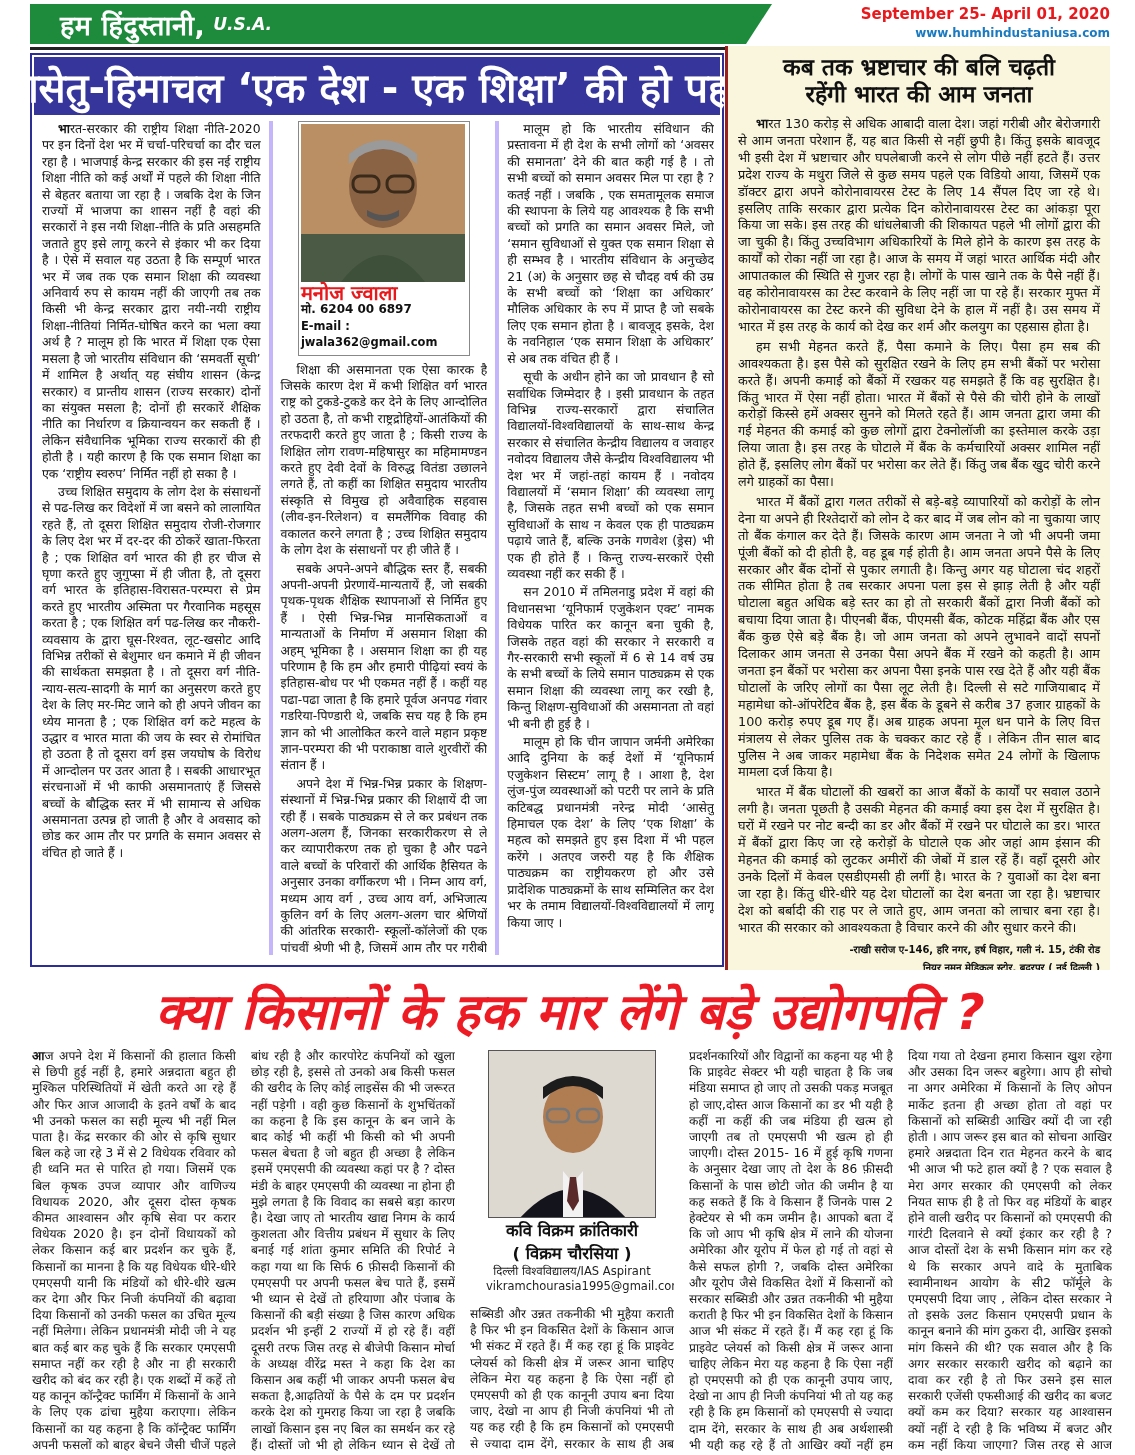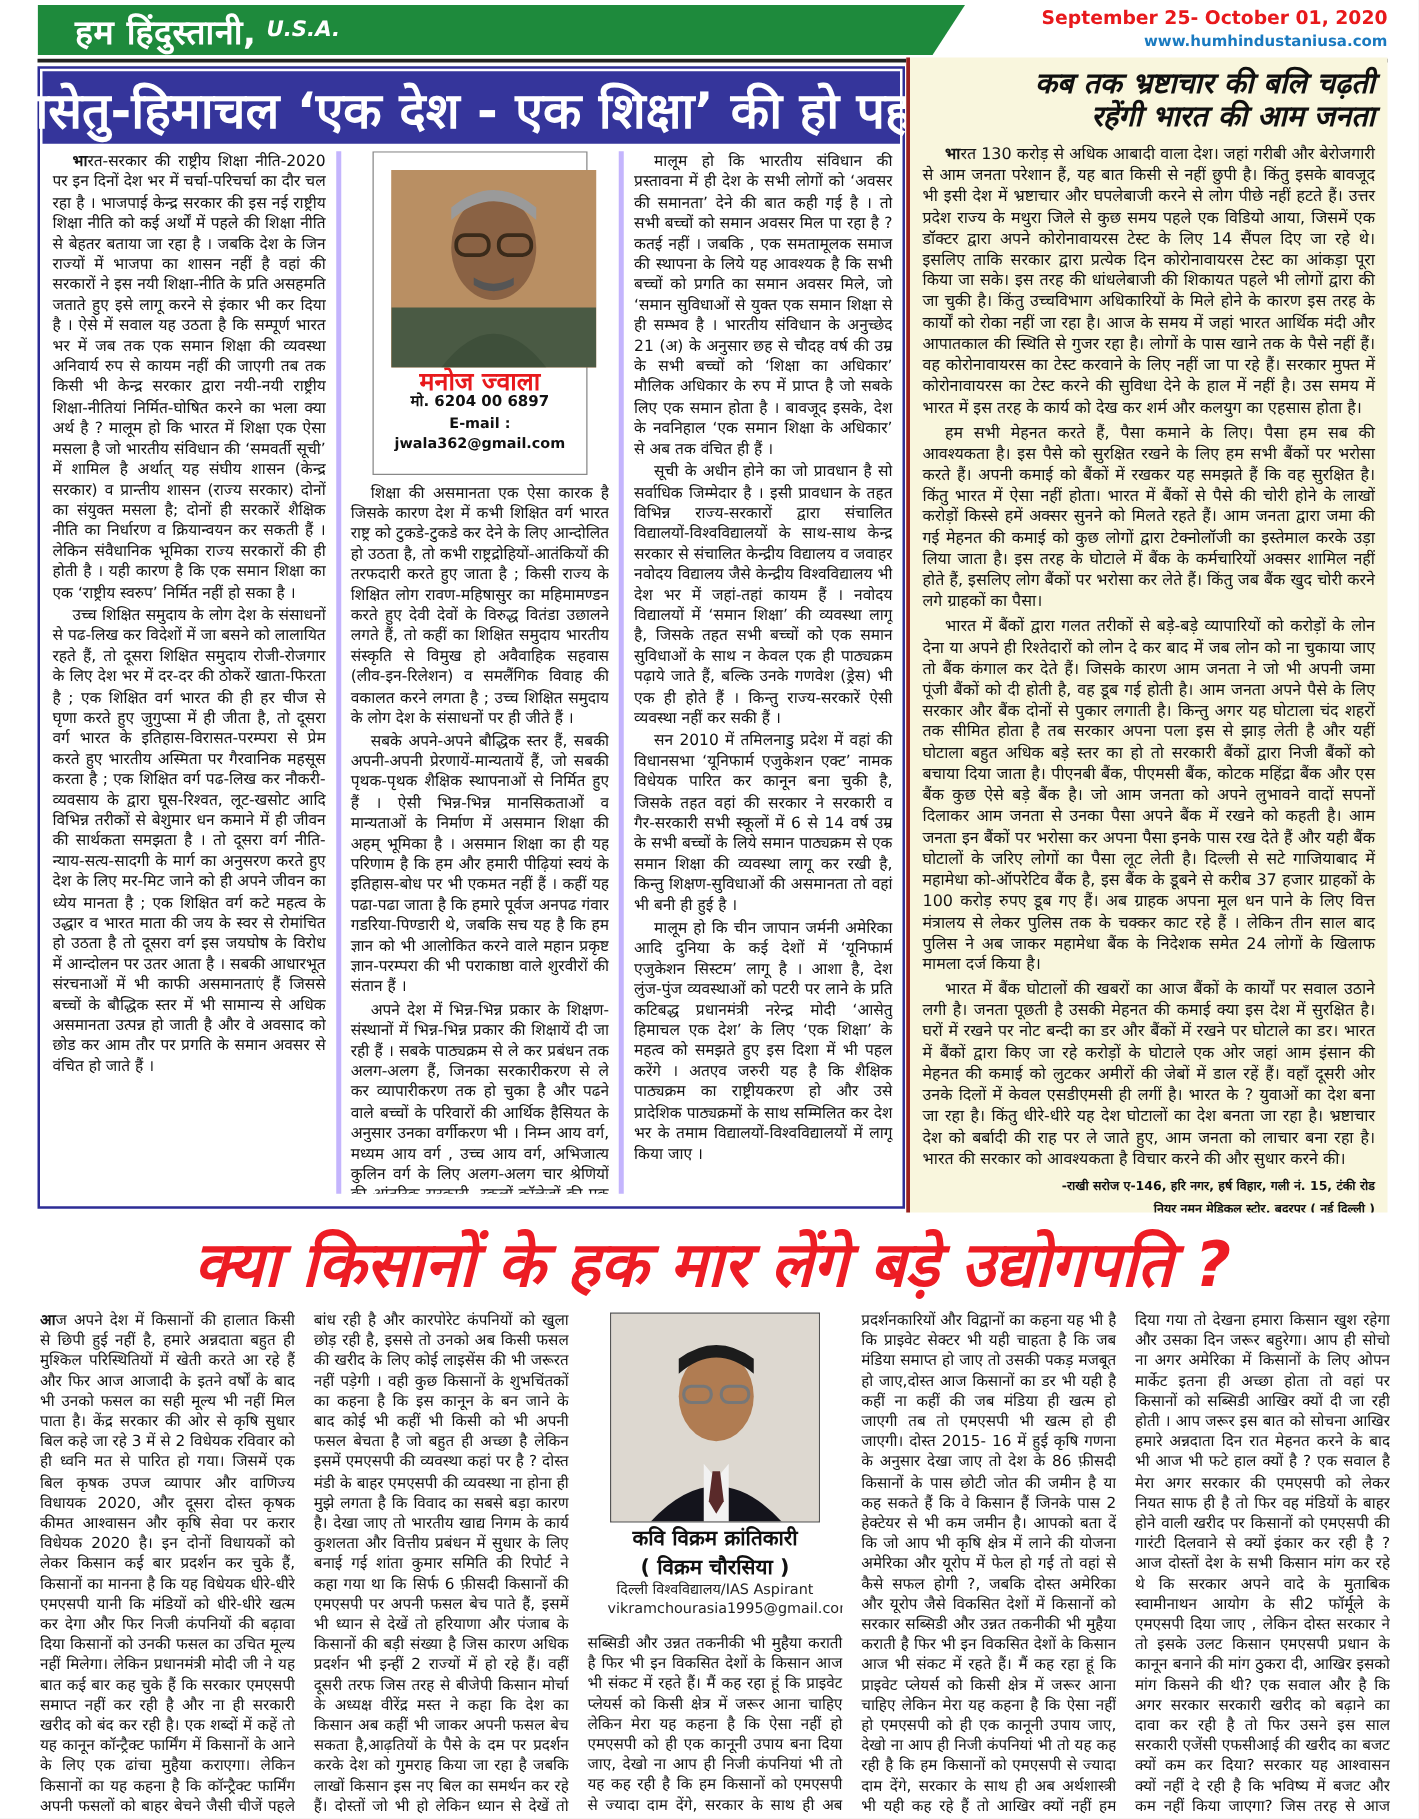--- a/index.html
+++ b/index.html
@@ -41,37 +41,37 @@
   }
   #art1-body { display:flex; gap:0; padding:4px 8px 4px 10px; height:842px; overflow:hidden; }
   .a1col { width:222px; font-size:12.4px; line-height:16.4px; text-align:justify; color:#141414; overflow:hidden; }
   .a1col + .a1col { border-left:4px solid #c4b5fd; padding-left:8px; margin-left:8px; }
   .a1col p { text-indent:16px; margin-bottom:2px; }
   .lead:first-letter { font-weight:bold; }
 
   
   .photo-box1 {
     width:172px; margin:0 auto 6px auto; border:1px solid #888; background:#fff;
-    text-align:center; padding:14px;
+    text-align:left; padding:2px;
   }
   .photo1 {
     width:164px; height:158px; position:relative; overflow:hidden;
     background:linear-gradient(180deg,#caa177 0%,#b98f63 40%,#8a6a4a 100%);
   }
   .photo1 svg, .photo2 svg { position:absolute; left:0; top:0; }
   .cap1-name { color:#e8191c; font-weight:bold; font-size:20px; margin-top:3px; }
   .cap1-phone { color:#111; font-weight:bold; font-size:12px; }
   .cap1-mail { color:#111; font-weight:bold; font-size:11.5px; margin-bottom:2px; }
 
   
   #art2 {
     position:absolute; left:725px; top:46px; width:385px; height:924px;
     background:#f9f6dd; border-left:3px solid #9a2020; padding:6px 10px 4px 10px; overflow:hidden;
   }
-  #art2 h2 { text-align:right; font-size:23px; line-height:27px; color:#101010; margin:2px 0 8px 0;font-style:italic; }
+  #art2 h2 { text-align:center; font-size:23px; line-height:27px; color:#101010; margin:2px 0 8px 0; }
   .a2body { font-size:12.8px; line-height:16.9px; text-align:justify; color:#141414; }
   .a2body p { text-indent:18px; margin-bottom:3px; }
   .a2sig { font-weight:bold; font-size:10px; line-height:18px; text-align:right; margin-top:4px; color:#111; }
 
   
   #art3-headline {
     position:absolute; left:30px; top:976px; width:1080px; height:68px;
     display:flex; align-items:center; justify-content:center;
     color:#ed1c24; font-size:50px; font-weight:bold; white-space:nowrap;font-style:italic;
   }
@@ -94,21 +94,21 @@
 <body>
 
 <div id="page">
 
   <div id="masthead">
     <div class="mast-green">
       <span class="mast-logo">हम हिंदुस्तानी,</span>
       <span class="mast-usa">U.S.A.</span>
     </div>
     <div class="mast-right">
-      <div class="mast-date">September 25- October 01, 2020</div>
+      <div class="mast-date">September 25- April 01, 2020</div>
       <div class="mast-url">www.humhindustaniusa.com</div>
     </div>
   </div>
   <div id="head-rule"></div>
 
   <div id="art1">
     <div id="art1-headline">आसेतु-हिमाचल ‘एक देश - एक शिक्षा’ की  हो पहल</div>
     <div id="art1-body">
       <div class="a1col">
         <p class="lead">भारत-सरकार की राष्ट्रीय शिक्षा नीति-2020 पर इन दिनों देश भर में चर्चा-परिचर्चा का दौर चल रहा है । भाजपाई केन्द्र सरकार की इस नई राष्ट्रीय शिक्षा नीति को कई अर्थों में पहले की शिक्षा नीति से बेहतर बताया जा रहा है । जबकि देश के जिन राज्यों में भाजपा का शासन नहीं है वहां की सरकारों ने इस नयी शिक्षा-नीति के प्रति असहमति जताते हुए इसे लागू करने से इंकार भी कर दिया है । ऐसे में सवाल यह उठता है कि सम्पूर्ण भारत भर में जब तक एक समान शिक्षा की व्यवस्था अनिवार्य रुप से कायम नहीं की जाएगी तब तक किसी भी केन्द्र सरकार द्वारा नयी-नयी राष्ट्रीय शिक्षा-नीतियां निर्मित-घोषित करने का भला क्या अर्थ है ? मालूम हो कि भारत में शिक्षा एक ऐसा मसला है जो भारतीय संविधान की ‘समवर्ती सूची’ में शामिल है अर्थात् यह संघीय शासन (केन्द्र सरकार) व प्रान्तीय शासन (राज्य सरकार) दोनों का संयुक्त मसला है; दोनों ही सरकारें शैक्षिक नीति का निर्धारण व क्रियान्वयन कर सकती हैं । लेकिन संवैधानिक भूमिका राज्य सरकारों की ही होती है । यही कारण है कि एक समान शिक्षा का एक ‘राष्ट्रीय स्वरुप’ निर्मित नहीं हो सका है ।</p>

